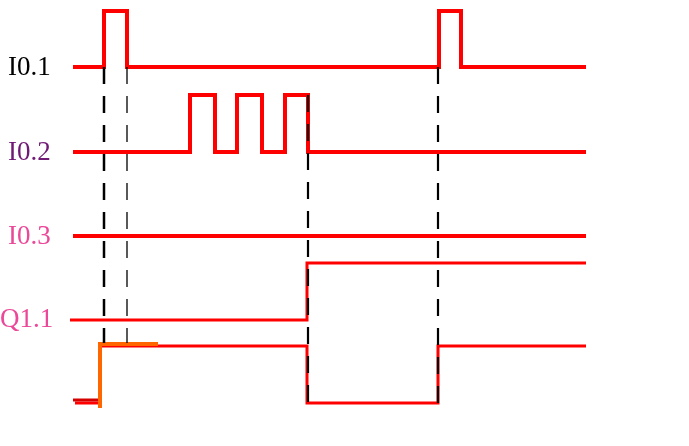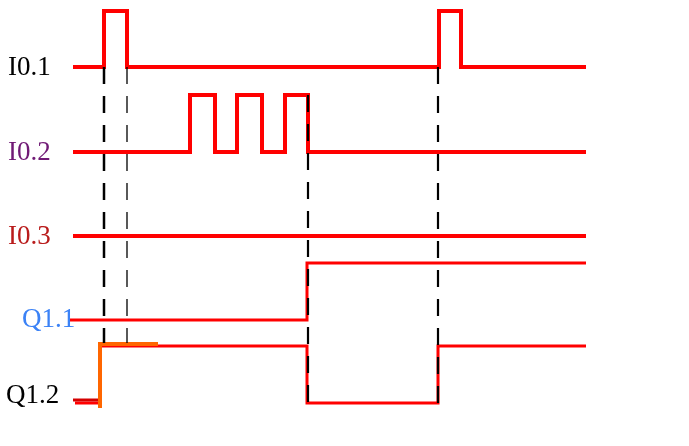--- a/index.html
+++ b/index.html
@@ -46,16 +46,15 @@
       <polyline points="100,408 100,344 158,344" fill="none" stroke="#ff6600" stroke-width="4" stroke-linejoin="miter" stroke-linecap="butt"></polyline>
       <line x1="104" x2="104" y1="67" y2="343" stroke="#000000" stroke-width="2.5" stroke-dasharray="17,12"></line>
       <line x1="127" x2="127" y1="67" y2="343" stroke="#000000" stroke-width="1.3" stroke-dasharray="17,12"></line>
       <line x1="308" x2="308" y1="95" y2="404" stroke="#000000" stroke-width="2.2" stroke-dasharray="17,12"></line>
       <line x1="438" x2="438" y1="67" y2="404" stroke="#000000" stroke-width="2.2" stroke-dasharray="17,12"></line>
       <line x1="591" x2="591" y1="236" y2="404" stroke="#000000" stroke-width="2.2" stroke-dasharray="17,12"></line>
     </svg>
 
   <div class="sig-label" style="left: 8px; top: 66px; color: rgb(0, 0, 0);">I0.1</div>
   <div class="sig-label" style="left: 8px; top: 151px; color: #701a75;">I0.2</div>
-  <div class="sig-label" style="left: 8px; top: 235px; color: #b91c1c;">I0.3</div>
-  <div class="sig-label" style="left: 22px; top: 318px; color: #3b82f6;">Q1.1</div>
-  <div class="sig-label" style="left: 6px; top: 394px; color: rgb(0, 0, 0);">Q1.2</div>
+  <div class="sig-label" style="left: 8px; top: 235px; color: #ec4899;">I0.3</div>
+  <div class="sig-label" style="left: 0; top: 318px; color: #ec4899;">Q1.1</div>
 </div>
 
 </body></html>

